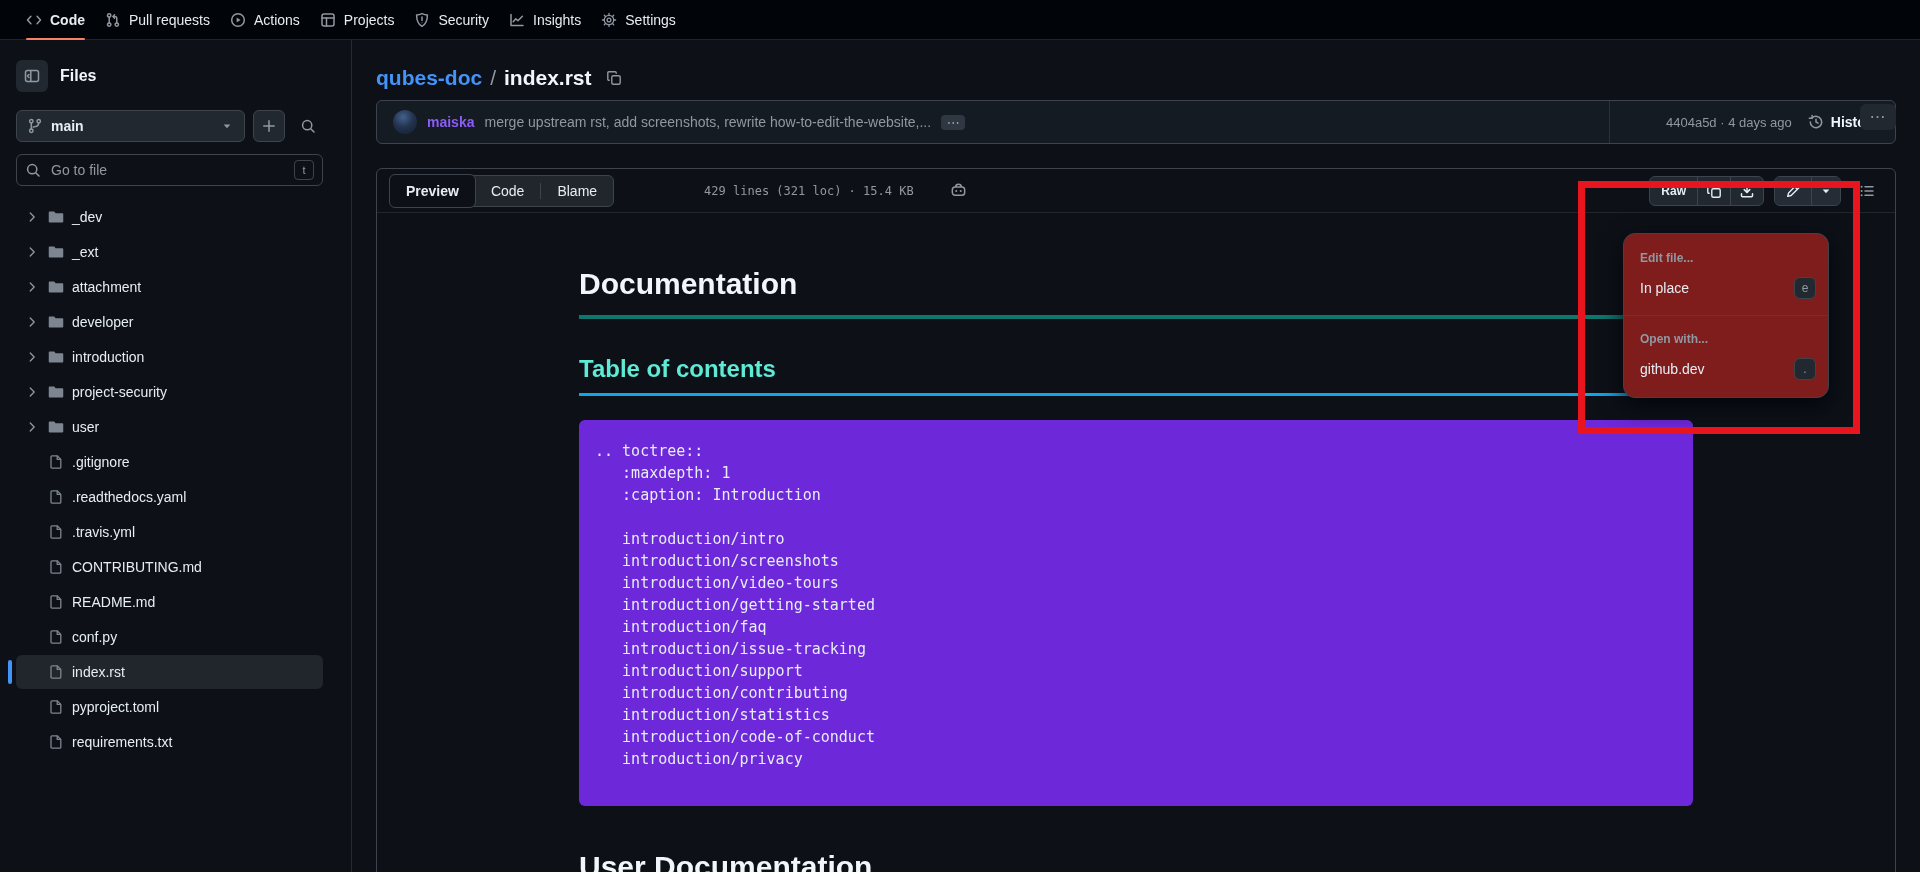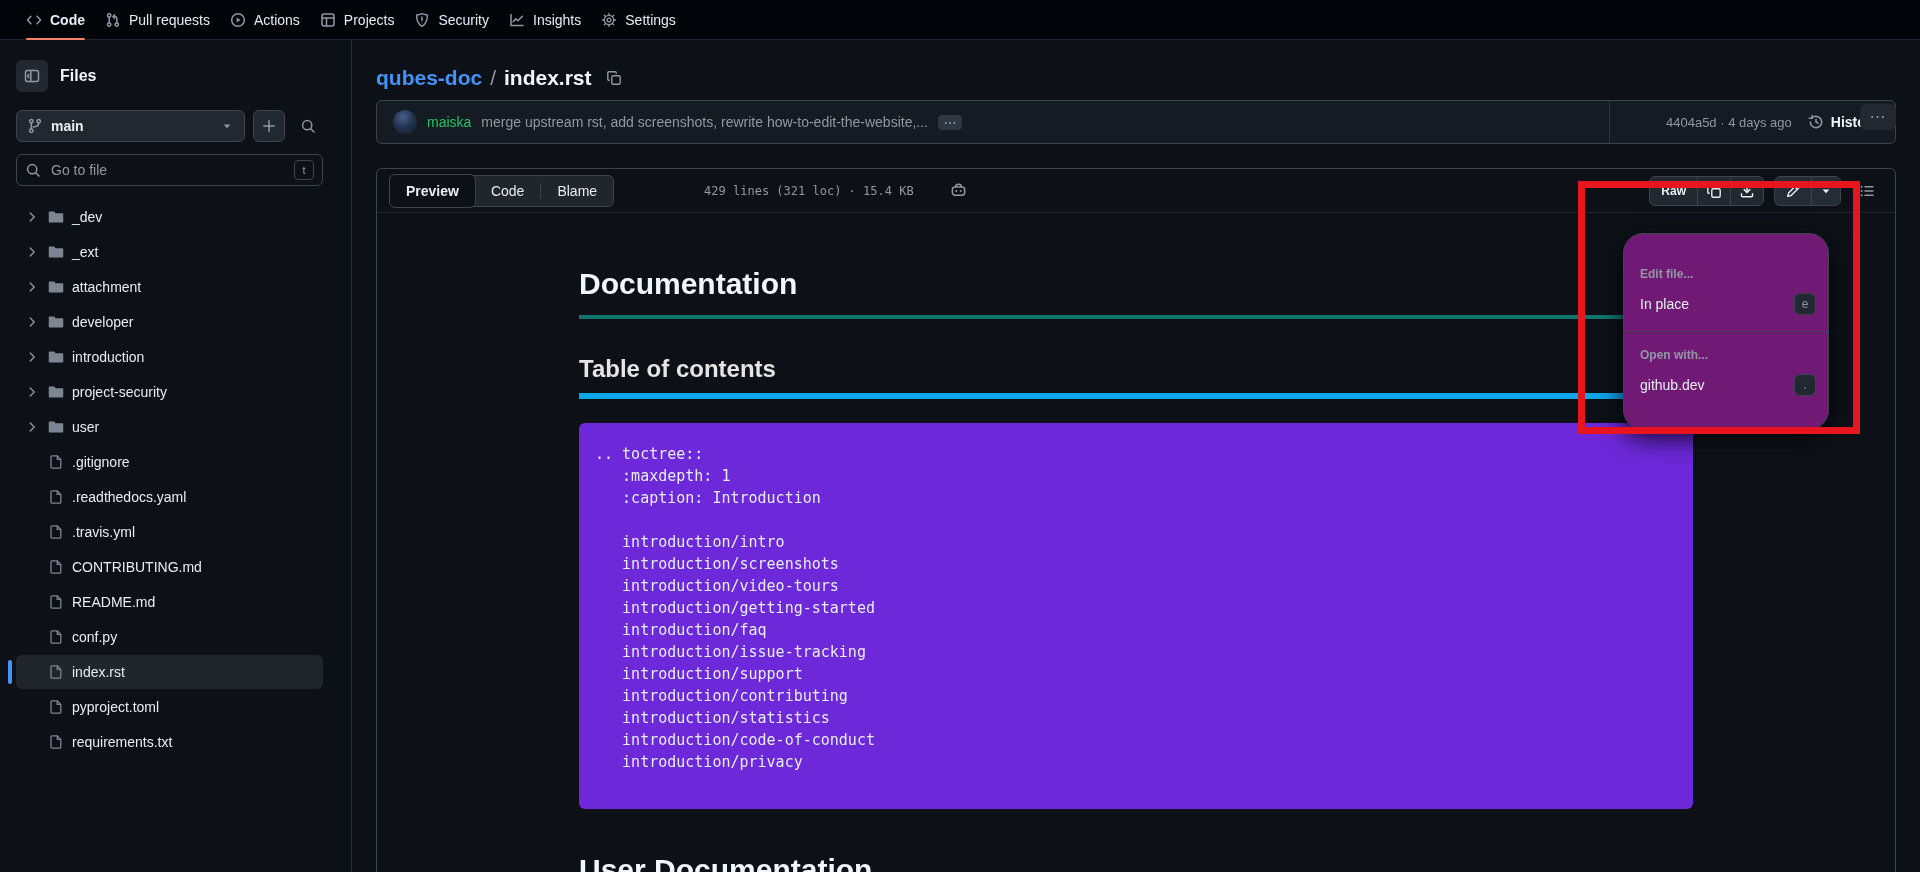--- a/index.html
+++ b/index.html
@@ -96,21 +96,21 @@
 
   .commit-bar {
     margin-top:6px; height:44px; border:1px solid #3d444d; border-radius:6px;
     background:#151b23; display:flex; align-items:center; padding:0 16px; gap:10px;
   }
   .avatar {
     width:24px; height:24px; border-radius:50%;
     background:radial-gradient(circle at 42% 30%, #44618c 0%, #24344f 45%, #101d31 100%);
     flex:none;
   }
-  .commit-author { font-weight:normal; color:#22c55e; }
+  .commit-author { font-weight:bold; color:#8b5cf6; }
   .commit-msg { color:#9198a1; white-space:nowrap; overflow:hidden; text-overflow:ellipsis; max-width:680px; }
   .msg-chip {
     width:24px; height:15px; border-radius:4px; background:#2f3742; color:#b7bdc8;
     display:flex; align-items:center; justify-content:center; cursor:pointer; flex:none;
   }
   .commit-right {
     margin-left:auto; display:flex; align-items:center; gap:16px; height:100%;
     border-left:1px solid #2b3138; padding-left:56px;
   }
   .sha-time { color:#9198a1; font-size:13px; white-space:nowrap; }
@@ -156,36 +156,36 @@
   .edit-group .seg-btn { background:#262c36; }
   .outline-btn { width:32px; height:32px; display:flex; align-items:center; justify-content:center; cursor:pointer; }
 
   
   .markdown { max-width:1114px; margin:0 auto; padding-top:54px; color:#e6edf3; }
   .md-h1 {
     font-size:30px; font-weight:bold; color:#f0f6fc; margin:0;
     padding-bottom:14px; border-bottom:4px solid #0f766e;
   }
   .md-h2 {
-    font-size:24px; font-weight:bold; color:#e5e5e5; margin:36px 0 0 0;
-    padding-bottom:10px; border-bottom:6px solid #0ea5e9;
+    font-size:24px; font-weight:bold; color:#5eead4; margin:36px 0 0 0;
+    padding-bottom:10px; border-bottom:3px solid #0ea5e9;
   }
   .md-code {
     margin:24px 0 0 0; background:#6d28d9; border-radius:6px;
     padding:20px 16px 36px 16px;
     font-family:"DejaVu Sans Mono","Liberation Mono",monospace;
     font-size:15px; line-height:22px; color:#e6edf3; white-space:pre; overflow:hidden;
   }
   .md-h1.cutoff { margin-top:44px; border-bottom:none; }
 
   
   .dropdown {
     position:absolute; left:1623px; top:233px; width:206px; z-index:40;
-    background:#701a75; border:1px solid #3d444d; border-radius:20px;
-    padding:24px 0; box-shadow:0 8px 24px rgba(1,4,9,0.85);
+    background:#7f1d1d; border:1px solid #3d444d; border-radius:12px;
+    padding:8px 0; box-shadow:0 8px 24px rgba(1,4,9,0.85);
   }
   .menu-header { padding:9px 16px 3px 16px; font-size:12px; font-weight:bold; color:#9198a1; }
   .menu-item {
     display:flex; align-items:center; justify-content:space-between;
     padding:9px 12px 9px 16px; color:#e6edf3; cursor:pointer; font-size:14px;
   }
   .menu-kbd {
     width:22px; height:22px; background:#212830; border:1px solid #3d444d; border-radius:6px;
     display:flex; align-items:center; justify-content:center; font-size:12px; color:#9198a1;
   }

